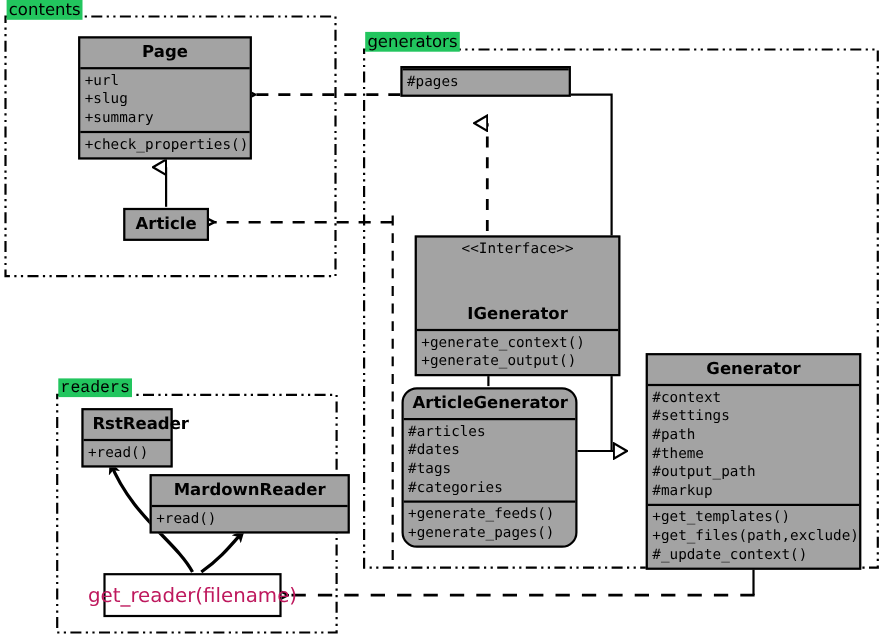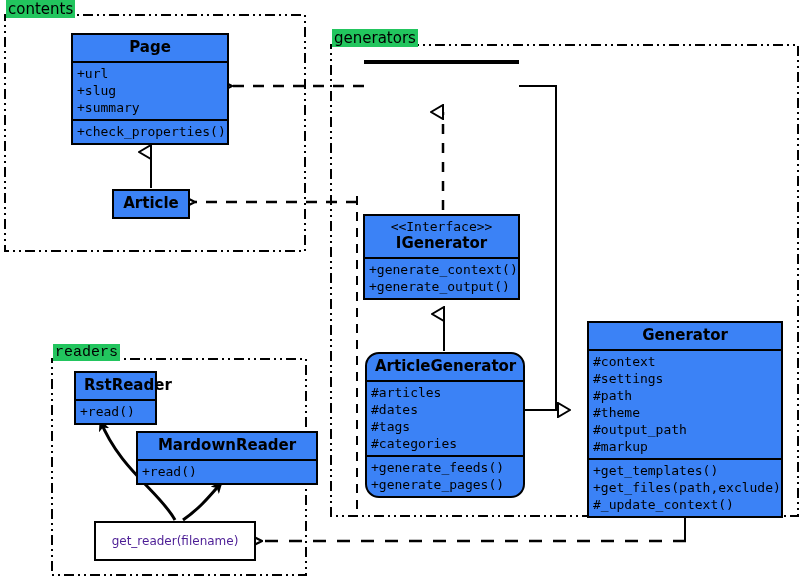--- a/index.html
+++ b/index.html
@@ -19,21 +19,21 @@
     position: absolute;
     left: 0;
     top: 0;
     width: 803px;
     height: 579px;
     pointer-events: none;
   }
   
   .umlbox {
     position: absolute;
-    background: #3b82f6;
+    background: #a3a3a3;
     border: 2px solid #000000;
     box-sizing: border-box;
     z-index: 5;
   }
   .umlname {
     text-align: center;
     font-weight: bold;
     font-size: 15px;
     line-height: 17px;
     padding: 4px 8px 5px 8px;
@@ -63,22 +63,22 @@
   .umlsection div { white-space: nowrap; }
   .plainbox {
     position: absolute;
     background: #ffffff;
     border: 2px solid #000000;
     box-sizing: border-box;
     z-index: 5;
     display: flex;
     align-items: center;
     justify-content: center;
-    font-size: 12px;
-    color: #4c1d95;
+    font-size: 18px;
+    color: #be185d;
   }
   .pkg-label {
     position: absolute;
     font-size: 15px;
     color: #000;
     background: #22c55e;
     padding: 0 2px;
     z-index: 3;
     white-space: nowrap;
   }
@@ -161,25 +161,28 @@
     <div class="umlsection sep">
       <div>+check_properties()</div>
     </div>
   </div>
 
   <div class="umlbox" style="left:112px; top:189px; width:78px;">
     <div class="umlname">Article</div>
   </div>
 
   <div class="umlbox" style="left:364px; top:60px; width:155px;">
-  </div>
-
-  <div class="umlbox" style="left:363px; top:214px; width:157px;">
+    <div class="umlsection sep">
+      <div>#pages</div>
+    </div>
+  </div>
+
+  <div class="umlbox" style="left:377px; top:214px; width:187px;">
     <div class="umlstereo">&lt;&lt;Interface&gt;&gt;</div>
-    <div class="umlname" style="padding-top:1px;">IGenerator</div>
+    <div class="umlname" style="padding-top:1px;margin-top:42px;">IGenerator</div>
     <div class="umlsection sep">
       <div>+generate_context()</div>
       <div>+generate_output()</div>
     </div>
   </div>
 
   <div class="umlbox" style="left:365px; top:352px; width:160px;border-radius:14px;">
     <div class="umlname">ArticleGenerator</div>
     <div class="umlsection sep">
       <div>#articles</div>

